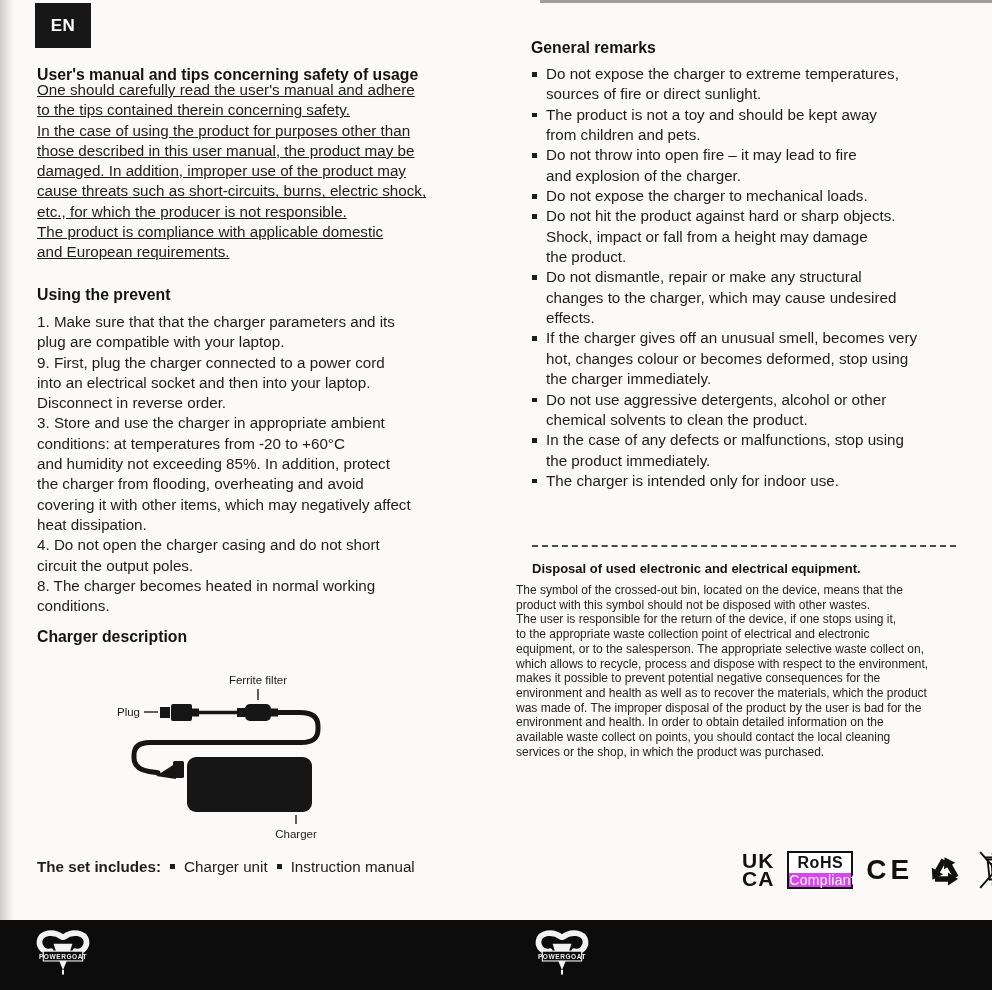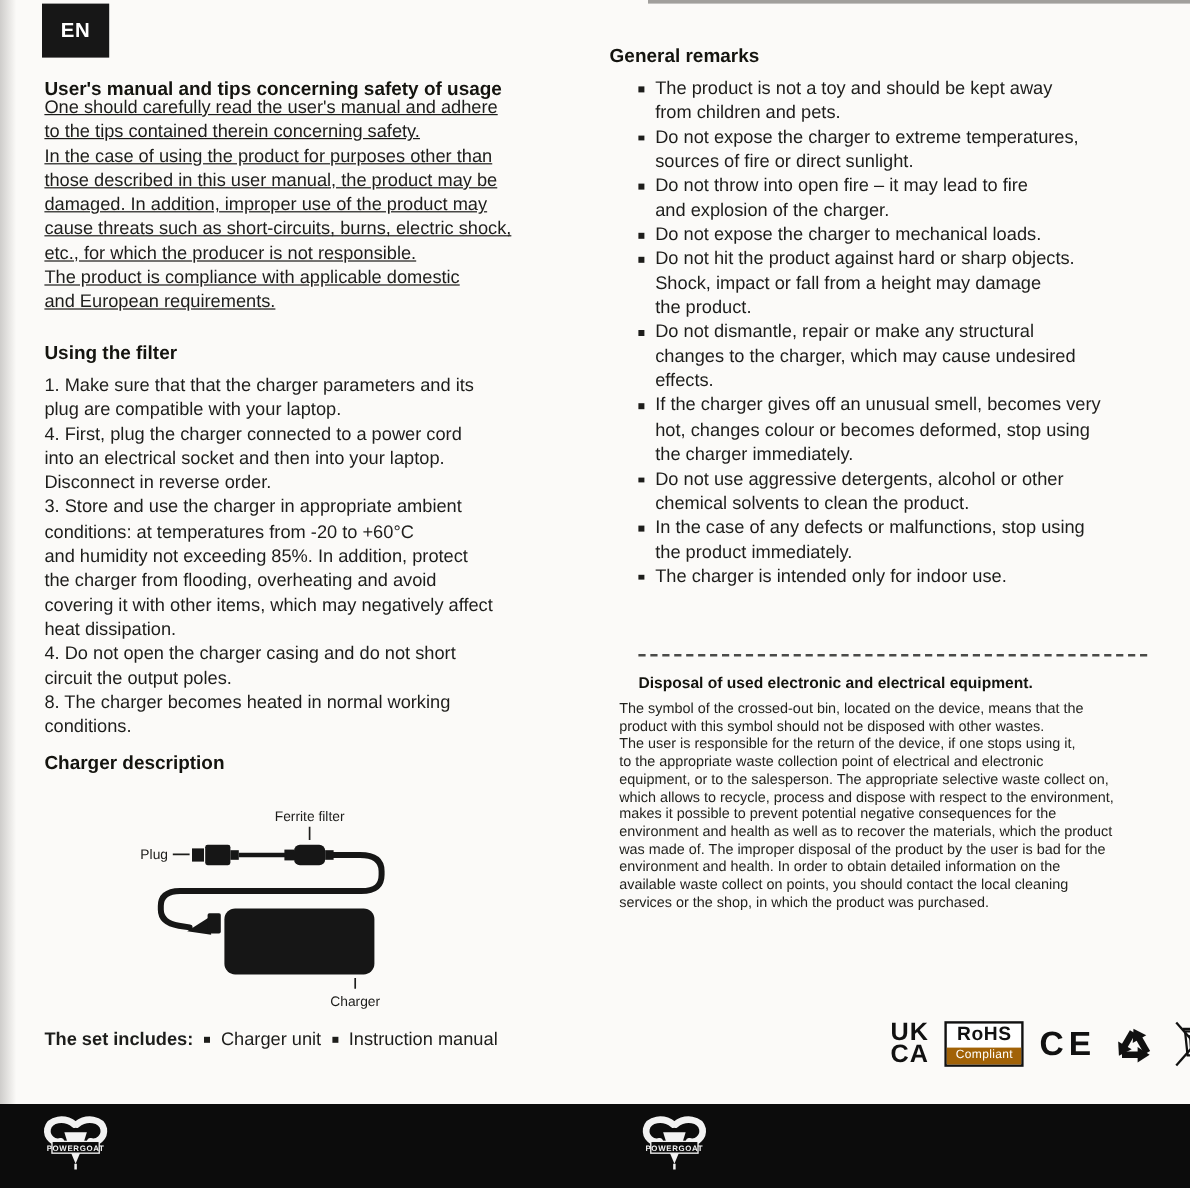--- a/index.html
+++ b/index.html
@@ -30,21 +30,21 @@
   #safety-body      { left:37px; top:80px;text-decoration:underline; }
   #using-heading    { left:37px; top:286px; }
   #using-steps      { position:absolute; left:37px; top:312px; width:442px; list-style:none; }
   #using-steps li   { font-size:15.2px; line-height:20.3px; white-space:pre-line; }
   #desc-heading     { left:37px; top:628px; }
   #charger-diagram  { position:absolute; left:37px; top:668px; }
   .set-includes { position:absolute; left:37px; top:858px; font-size:15.2px; display:flex; align-items:center; gap:9px; }
   .set-includes .lbl { font-weight:bold; }
   .sq-bullet { width:5px; height:5px; background:#1d1d1b; display:inline-block; flex:0 0 auto; }
 
-  #remarks-heading { left:508px; top:39px; }
+  #remarks-heading { left:531px; top:39px; }
   #remarks-list { position:absolute; left:531px; top:64px; width:438px; list-style:none; }
   #remarks-list li {
     position:relative; font-size:15.2px; line-height:20.35px;
     white-space:pre-line; padding-left:15px;
   }
   #remarks-list li::before {
     content:""; position:absolute; left:1px; top:8px;
     width:4.5px; height:4.5px; background:#1d1d1b;
   }
   .dashed-divider {
@@ -56,21 +56,21 @@
     position:absolute; left:516px; top:583px; width:446px;
     font-size:12px; line-height:14.7px; white-space:pre-line; color:#23231f;
   }
   .certs {
     position:absolute; left:702px; top:846px; height:48px;
     display:flex; align-items:center; gap:13px; color:#111;margin-left:40px;
   }
   .ukca { font-weight:bold; font-size:21px; line-height:18px; letter-spacing:1px; text-align:center; }
   .rohs { border:2.5px solid #111; width:66px; text-align:center; background:#fff; }
   .rohs .t { font-weight:bold; font-size:16px; line-height:20px; color:#111; letter-spacing:.5px; }
-  .rohs .s { background:#a16207; color:#fff; font-size:10px; line-height:14px; letter-spacing:.3px; }
+  .rohs .s { background:#d946ef; color:#fff; font-size:14px; line-height:14px; letter-spacing:.3px; }
   .ce { font-weight:bold; font-size:28px; letter-spacing:4px; }
 
   .footer-bar {
     position:absolute; left:0; top:920px; width:992px; height:70px;
     background:#0c0c0c;
   }
   .brand-logo { position:absolute; top:5px; }
   .brand-logo.one { left:33px; }
   .brand-logo.two { left:532px; }
 </style>
@@ -86,25 +86,25 @@
 <div id="safety-body" class="body-text">One should carefully read the user's manual and adhere
 to the tips contained therein concerning safety.
 In the case of using the product for purposes other than
 those described in this user manual, the product may be
 damaged. In addition, improper use of the product may
 cause threats such as short-circuits, burns, electric shock,
 etc., for which the producer is not responsible.
 The product is compliance with applicable domestic
 and European requirements.</div>
 
-<div id="using-heading" class="h-main">Using the filter</div>
+<div id="using-heading" class="h-main">Using the prevent</div>
 <ul id="using-steps">
   <li>1. Make sure that that the charger parameters and its
 plug are compatible with your laptop.</li>
-  <li>4. First, plug the charger connected to a power cord
+  <li>9. First, plug the charger connected to a power cord
 into an electrical socket and then into your laptop.
 Disconnect in reverse order.</li>
   <li>3. Store and use the charger in appropriate ambient
 conditions: at temperatures from -20 to +60°C
 and humidity not exceeding 85%. In addition, protect
 the charger from flooding, overheating and avoid
 covering it with other items, which may negatively affect
 heat dissipation.</li>
   <li>4. Do not open the charger casing and do not short
 circuit the output poles.</li>
@@ -145,24 +145,24 @@
 <div class="set-includes">
   <span class="lbl">The set includes:</span>
   <span class="sq-bullet"></span>
   <span>Charger unit</span>
   <span class="sq-bullet"></span>
   <span>Instruction manual</span>
 </div>
 
 <div id="remarks-heading" class="h-main">General remarks</div>
 <ul id="remarks-list">
+  <li>Do not expose the charger to extreme temperatures,
+sources of fire or direct sunlight.</li>
   <li>The product is not a toy and should be kept away
 from children and pets.</li>
-  <li>Do not expose the charger to extreme temperatures,
-sources of fire or direct sunlight.</li>
   <li>Do not throw into open fire – it may lead to fire
 and explosion of the charger.</li>
   <li>Do not expose the charger to mechanical loads.</li>
   <li>Do not hit the product against hard or sharp objects.
 Shock, impact or fall from a height may damage
 the product.</li>
   <li>Do not dismantle, repair or make any structural
 changes to the charger, which may cause undesired
 effects.</li>
   <li>If the charger gives off an unusual smell, becomes very

